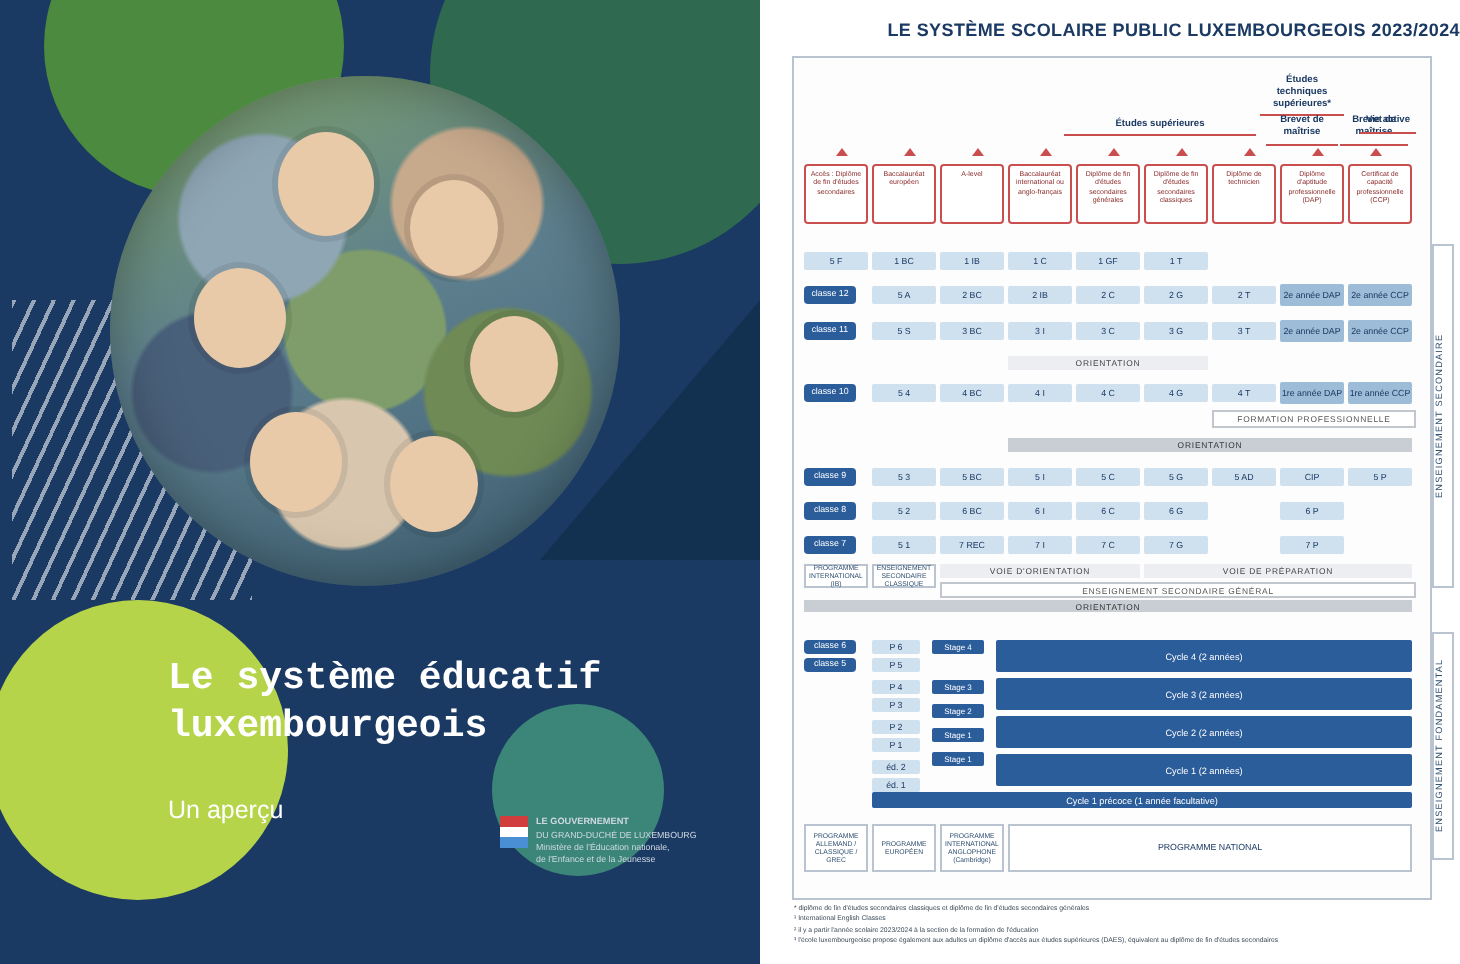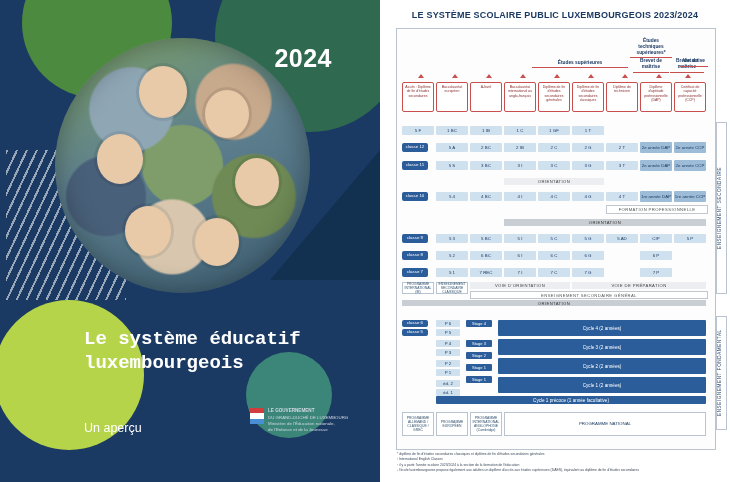--- a/index.html
+++ b/index.html
@@ -68,40 +68,40 @@
   }
   .cover .title{
     position:absolute;left:84px;top:327px;width:250px;
     color:#ffffff;font-size:19px;font-weight:bold;line-height:1.28;font-family:Liberation Mono, monospace;
   }
   .cover .rule{
     position:absolute;left:85px;top:388px;width:34px;height:2px;background:#b6d44a;
   }
   .cover .subtitle{
     position:absolute;left:84px;top:398px;
-    color:#ffffff;font-size:12.5px;margin-top:23px;
+    color:#ffffff;font-size:12.5px;
   }
   .cover .logo{
     position:absolute;left:250px;top:408px;color:#cfd8e2;font-size:4.4px;
     line-height:1.45;width:120px;
   }
   .cover .logo .emblem{
     display:inline-block;width:14px;height:16px;margin-right:4px;
     background:linear-gradient(#d13c3c 0 33%, #ffffff 33% 66%, #4a8fd4 66% 100%);
     vertical-align:top;
   }
   .cover .logo .txt{display:inline-block;vertical-align:top;width:95px;}
   .cover .logo .l1{font-weight:bold;font-size:4.6px;}
 
   
   .chart{
     position:absolute;left:380px;top:0;width:350px;height:482px;background:#ffffff;
   }
   .chart-title{
-    position:absolute;left:0;right:0;top:10px;text-align:center;
+    position:absolute;left:0;right:0;top:10px;text-align:right;
     font-size:9px;font-weight:bold;color:#1b3a63;letter-spacing:.2px;
   }
   .frame{
     position:absolute;left:16px;top:28px;width:318px;height:420px;
     border:1px solid #b9c4d0;background:#fdfdfd;
   }
   .sec-label{
     position:absolute;writing-mode:vertical-rl;transform:rotate(180deg);
     font-size:4.6px;letter-spacing:.6px;color:#30506f;text-align:center;
     border:1px solid #b9c4d0;background:#ffffff;
@@ -174,21 +174,20 @@
 
     <div class="photo">
       <div class="face" style="left:84px;top:28px;width:48px;height:52px;"></div>
       <div class="face" style="left:150px;top:52px;width:44px;height:48px;"></div>
       <div class="face" style="left:42px;top:96px;width:46px;height:50px;"></div>
       <div class="face" style="left:180px;top:120px;width:44px;height:48px;"></div>
       <div class="face" style="left:70px;top:168px;width:46px;height:50px;"></div>
       <div class="face" style="left:140px;top:180px;width:44px;height:48px;"></div>
     </div>
 
-    <div class="year">2024</div>
     <div class="title">Le système éducatif luxembourgeois</div>
     <div class="rule"></div>
     <div class="subtitle">Un aperçu</div>
 
     <div class="logo">
       <span class="emblem"></span><span class="txt">
         <span class="l1">LE GOUVERNEMENT</span><br>
         <span>DU GRAND-DUCHÉ DE LUXEMBOURG</span><br>
         <span>Ministère de l'Éducation nationale,</span><br>
         <span>de l'Enfance et de la Jeunesse</span>

